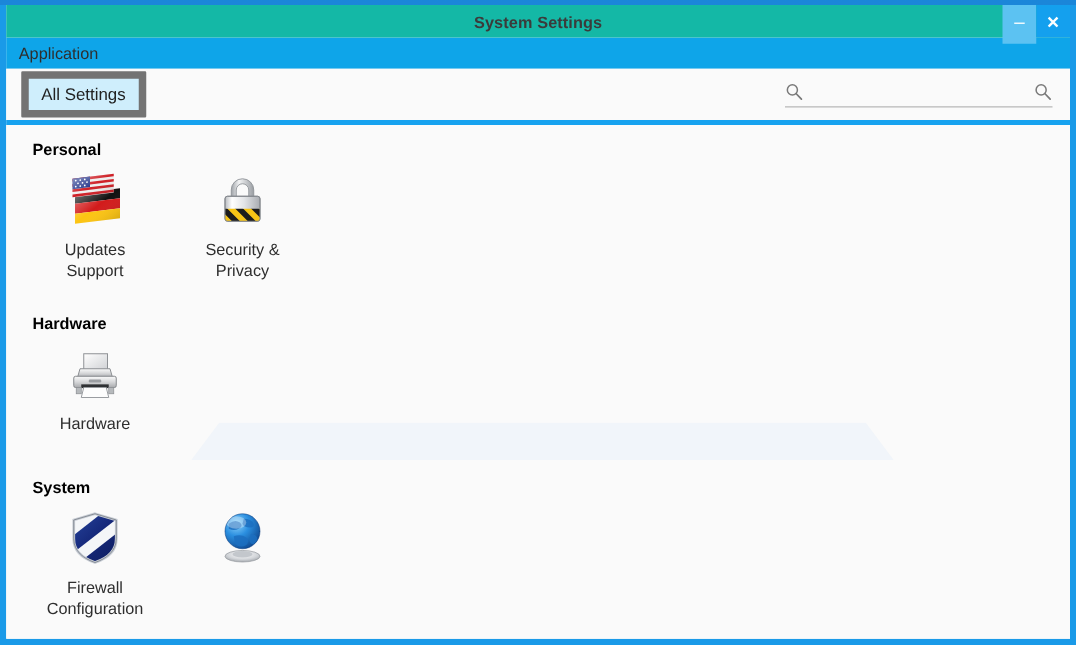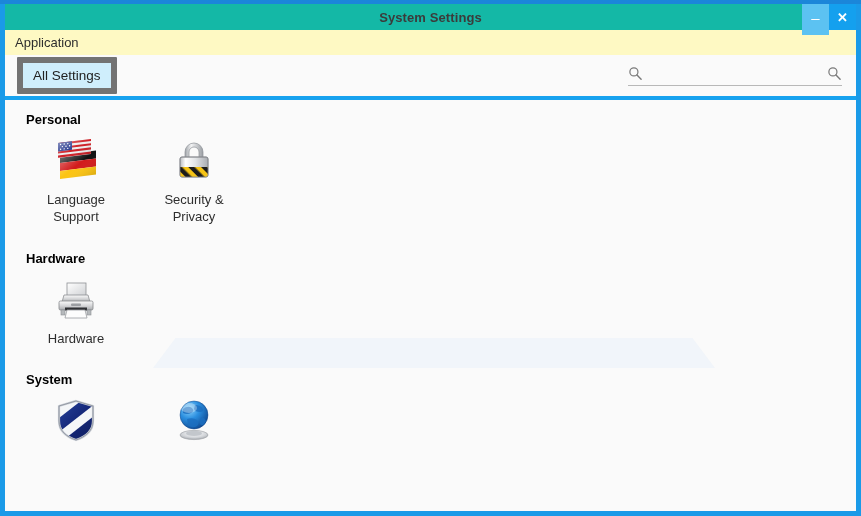--- a/index.html
+++ b/index.html
@@ -81,21 +81,21 @@
     line-height: 1;
     cursor: pointer;
     user-select: none;
   }
   .win-btn.minimize { background: #5cc2f2; font-size: 15px; padding-bottom: 5px; }
   .win-btn.close    { background: #14a0ee; font-weight: bold; }
 
   
   .menubar {
     height: 25px;
-    background: #fef9c3;
+    background: #0ea5e9;
     display: flex;
     align-items: center;
     padding-left: 7px;
     flex: 0 0 auto;
   }
   .menu-item {
     font-size: 13px;
     color: #2e2e2e;
     padding: 1px 3px;
     cursor: default;
@@ -210,21 +210,21 @@
   .tile-label {
     font-size: 13px;
     color: #2e2e2e;
     text-align: center;
     line-height: 17px;
     white-space: pre-line;
   }
 
   .g-personal { margin-top: 2px; }
   .g-hardware { margin-top: 26px; }
-  .g-system   { margin-top: 25px; }
+  .g-system   { margin-top: 35px; }
 </style>
 </head>
 <body>
 
 <div id="desktop"></div>
 
 <div id="window">
 
   <div class="titlebar">
     <div class="title-text">System Settings</div>
@@ -303,21 +303,21 @@
                   <circle cx="8.0" cy="4.2" r=".7"></circle>
                     <circle cx="11.6" cy="4.2" r=".7"></circle>
                   <circle cx="2.6" cy="6.6" r=".7"></circle>
                     <circle cx="6.2" cy="6.6" r=".7"></circle>
                   <circle cx="9.8" cy="6.6" r=".7"></circle>
                 </g>
                 <rect x="0" y="0" width="33" height="15" fill="url(#shine)"></rect>
               </g>
             </svg>
           </div>
-          <div class="tile-label">Language
+          <div class="tile-label">Updates
 Support</div>
         </div>
 
         <div class="tile">
           <div class="tile-icon">
             <svg viewBox="0 0 50 50" width="50" height="50">
               <defs>
                 <linearGradient id="metal" x1="0" y1="0" x2="1" y2="0">
                   <stop offset="0" stop-color="#b9bcc0"></stop>
                   <stop offset=".2" stop-color="#ffffff"></stop>
@@ -413,20 +413,22 @@
                 <rect x="0" y="0" width="50" height="50" fill="url(#navy)"></rect>
                 <g transform="rotate(-38 25 25)">
                   <rect x="-20" y="4" width="80" height="9" fill="#f4f6f8"></rect>
                   <rect x="-20" y="24" width="80" height="9" fill="#f4f6f8"></rect>
                 </g>
               </g>
               <path d="M25 6 L42 11 L42 26 C42 36 34 42 25 45 C16 42 8 36 8 26 L8 11 Z" fill="none" stroke="#c9ced6" stroke-width="2.2"></path>
               <path d="M25 6 L42 11 L42 26 C42 36 34 42 25 45 C16 42 8 36 8 26 L8 11 Z" fill="none" stroke="#7d838c" stroke-width=".7"></path>
             </svg>
           </div>
+          <div class="tile-label">Firewall
+Configuration</div>
         </div>
 
         <div class="tile">
           <div class="tile-icon">
             <svg viewBox="0 0 50 50" width="50" height="50">
               <defs>
                 <radialGradient id="gball" cx=".33" cy=".28" r=".85">
                   <stop offset="0" stop-color="#8fd4fb"></stop>
                   <stop offset=".42" stop-color="#2b8fe0"></stop>
                   <stop offset="1" stop-color="#0b3f86"></stop>

